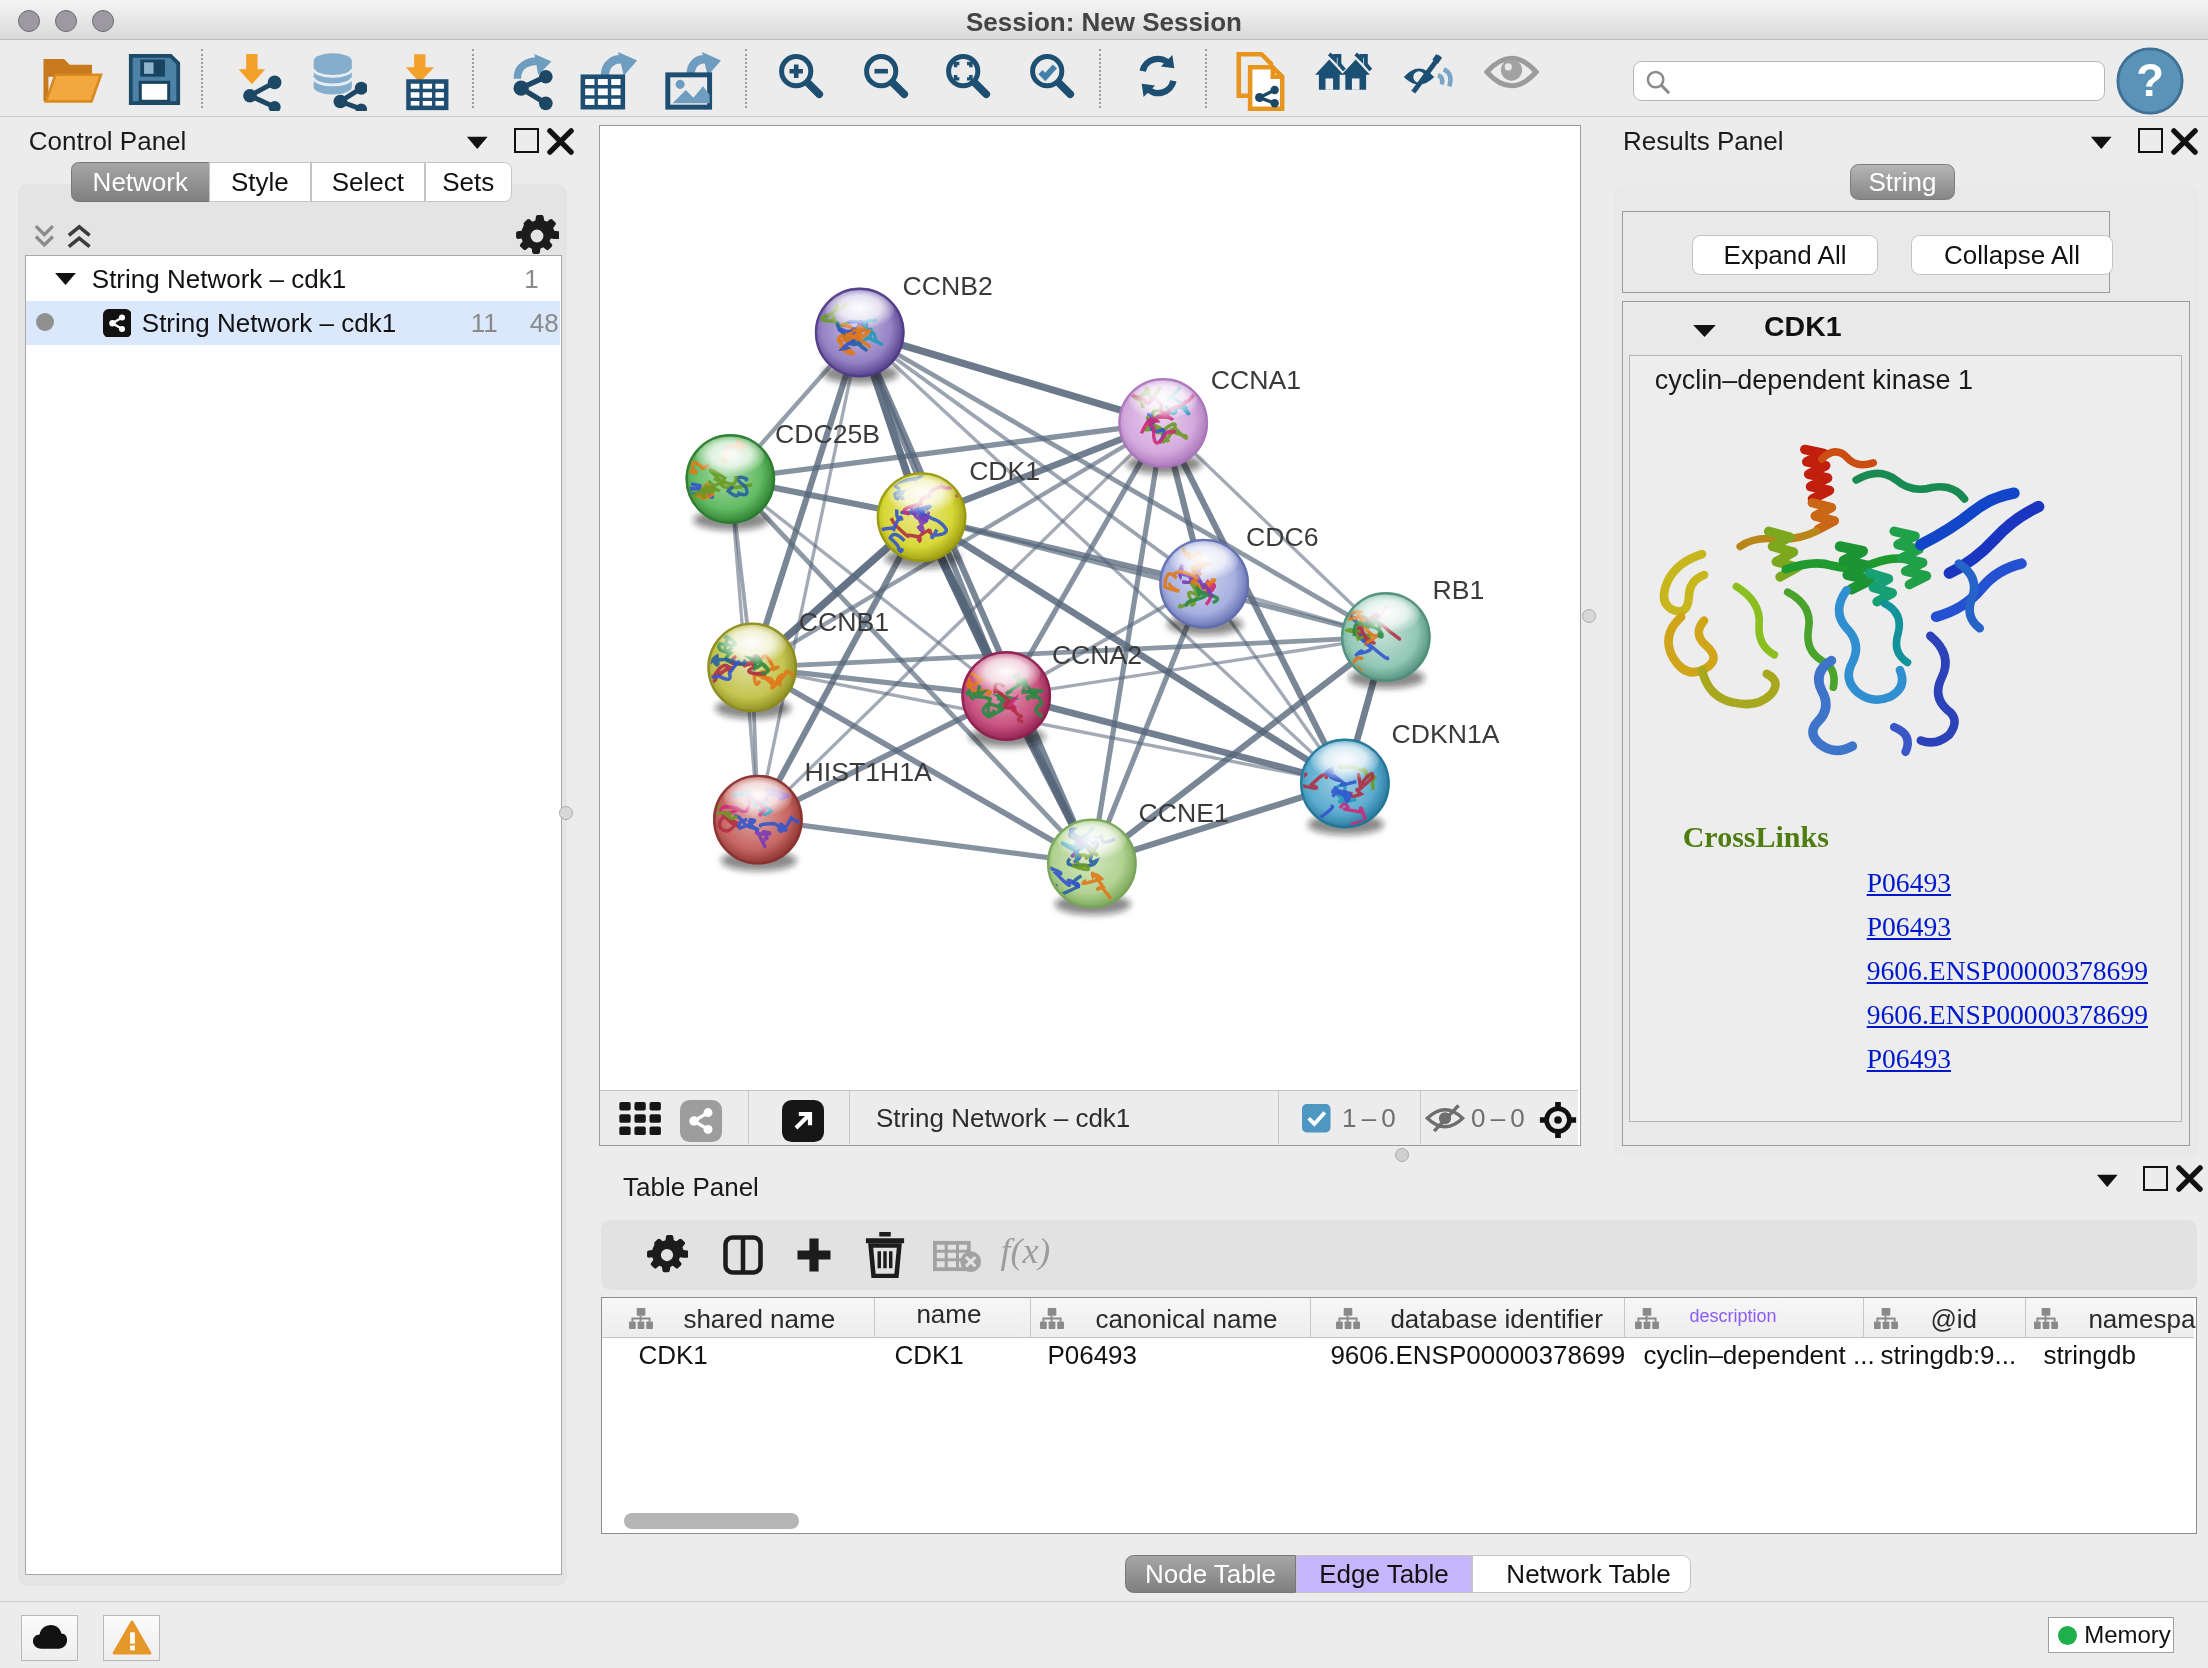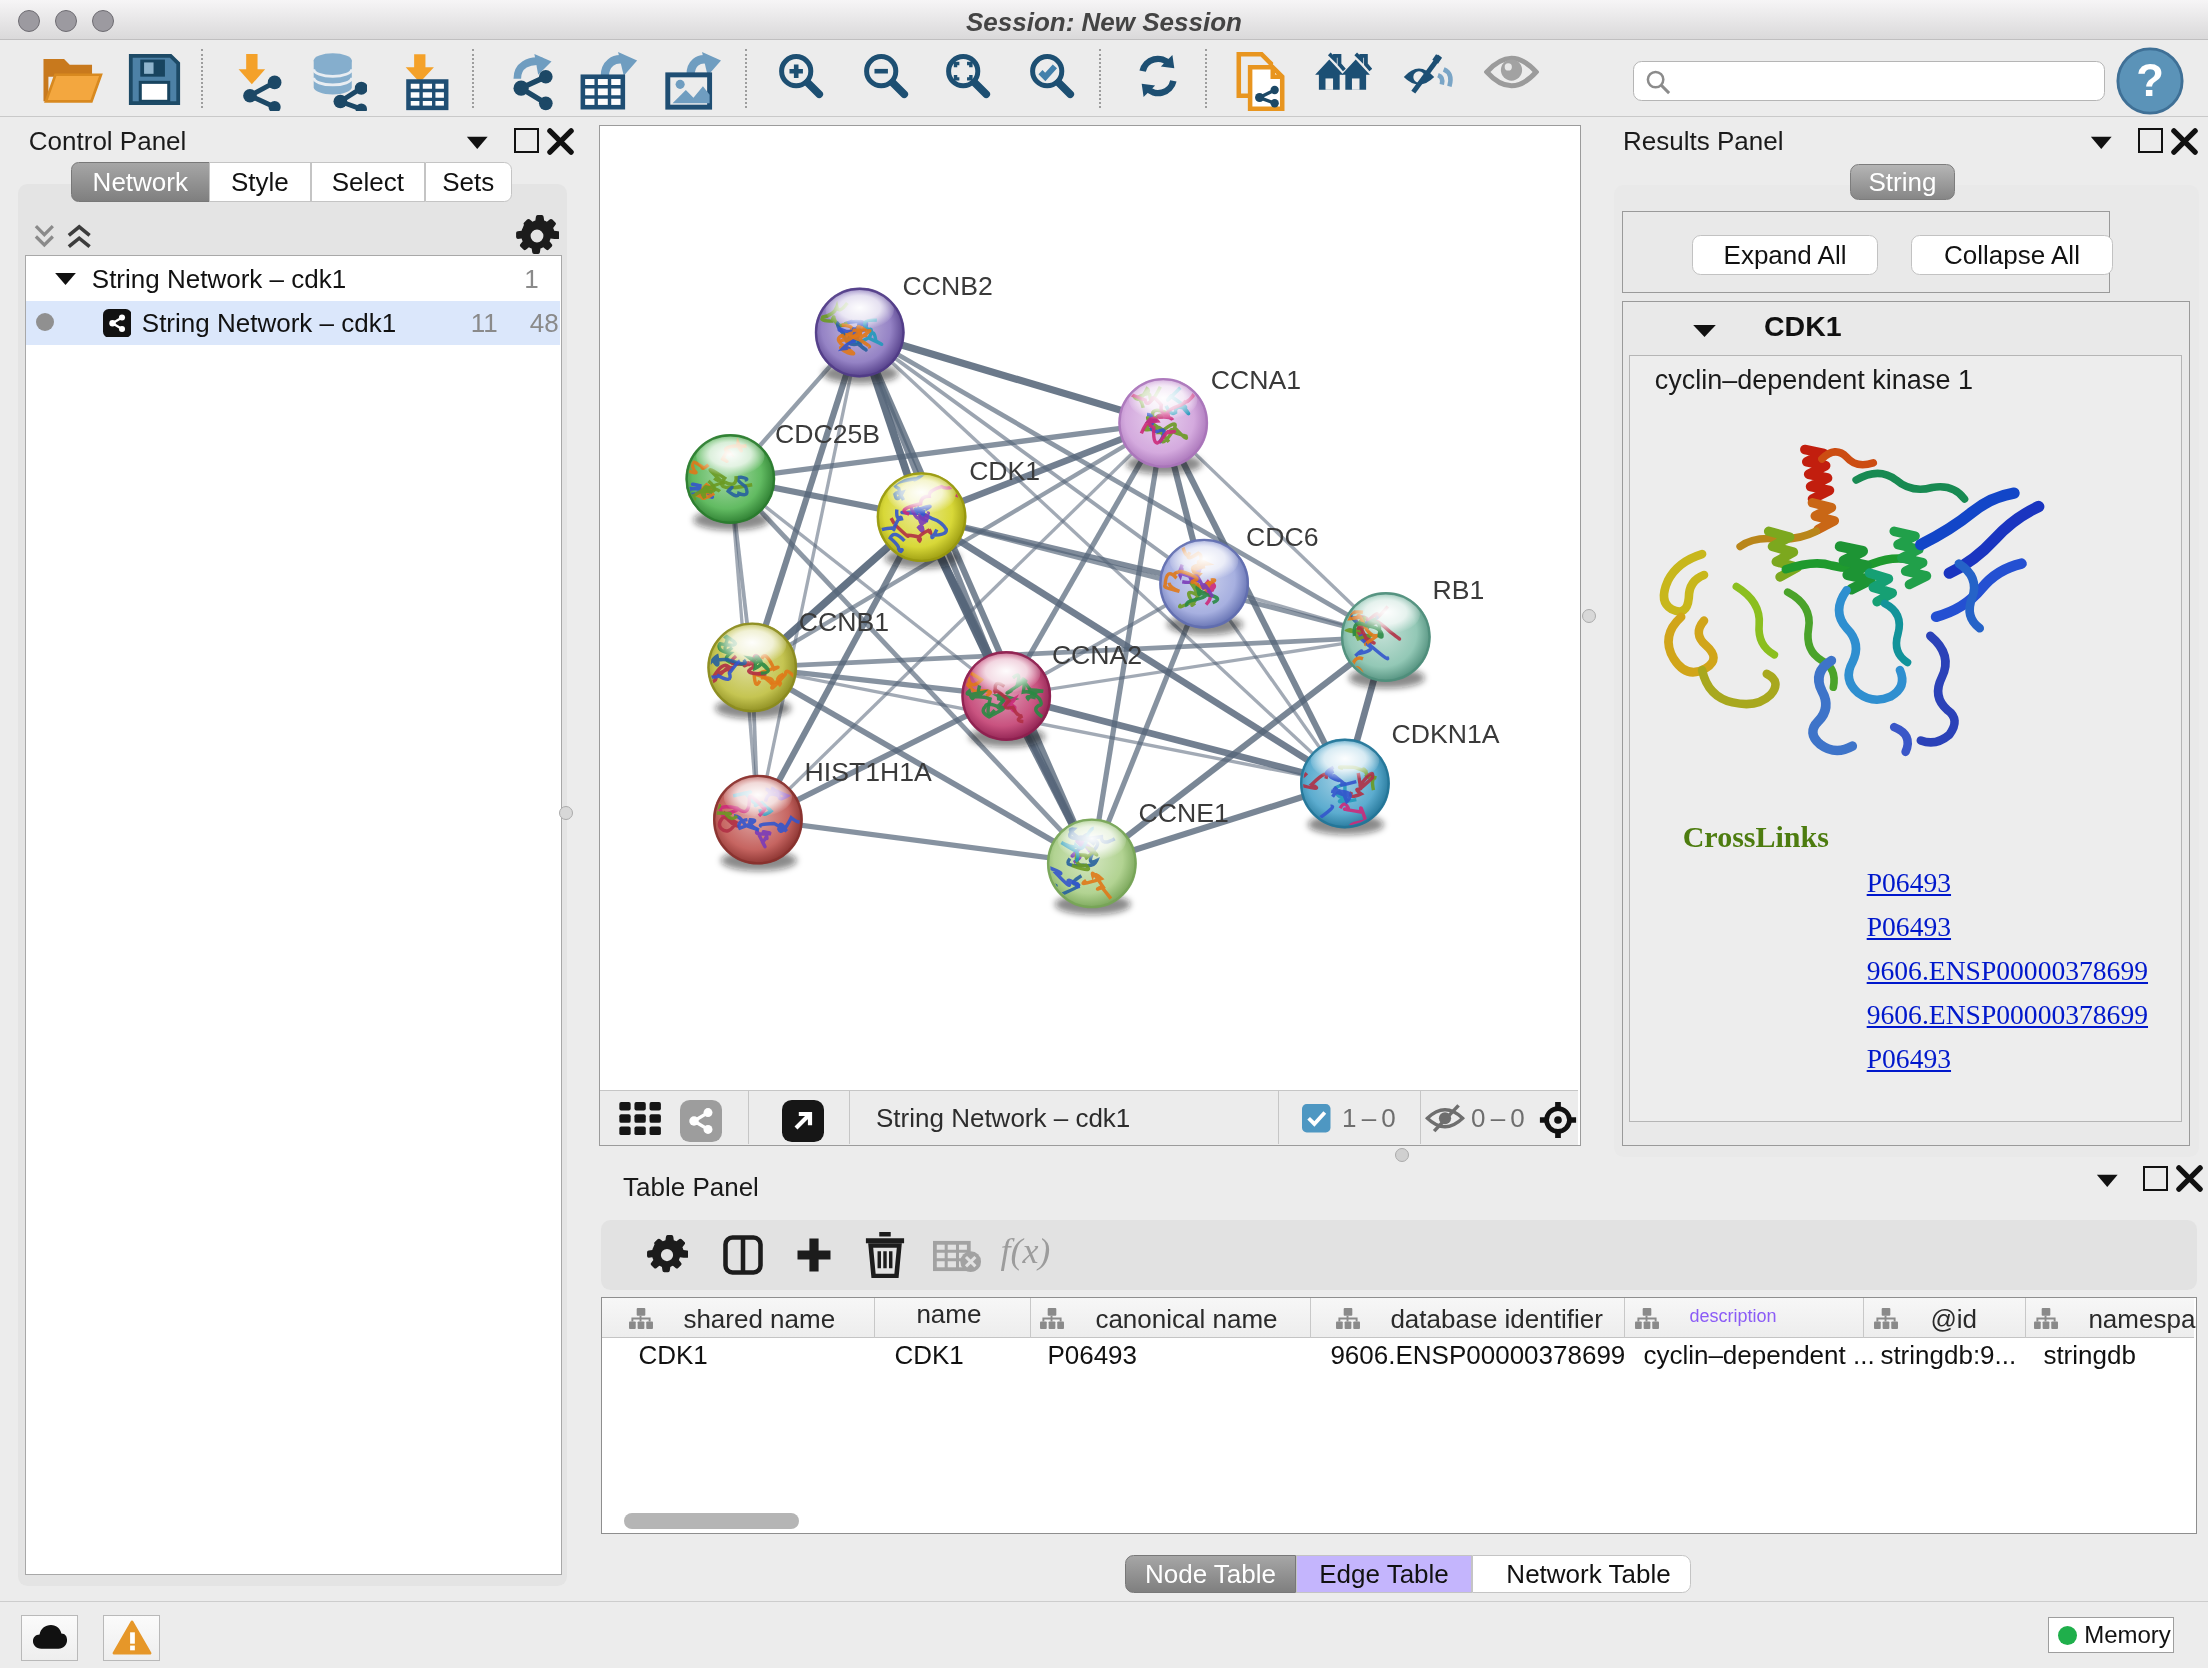--- a/index.html
+++ b/index.html
@@ -1,21 +1,21 @@
 <!DOCTYPE html>
 <html style="font-size:15px"><head>
 <meta charset="utf-8">
 <style>
   * { margin:0; padding:0; box-sizing:border-box; }
   html,body { width:2208px; height:1668px; overflow:hidden; }
   body { font-family:"Liberation Sans", sans-serif; background:#ececec; position:relative; }
 
   
   #titlebar { position:absolute; left:0; top:0; width:2208px; height:40px;
-    background:linear-gradient(#f6f5f6,#dad9da); border-bottom:1.9px solid #c0bfc0;font-style:italic; }
+    background:linear-gradient(#f6f5f6,#dad9da); border-bottom:1.9px solid #c0bfc0; }
   .tl { position:absolute; top:9.5px; width:22px; height:22px; border-radius:50%;
     background:#9c9aa0; border:1px solid #6e6c72; }
   #title { position:absolute; top:6.7px; left:0; width:2208px; text-align:center;
     font-size:26px; font-weight:bold; color:#444; }
 
   
   #toolbar { position:absolute; left:0; top:41px; width:2208px; height:76px;
     background:#ececec; border-bottom:1.9px solid #c9c9c9; }
   .vsep { position:absolute; top:7.6px; height:59px; width:0;
     border-left:2.9px dotted #9d9d9d; }

